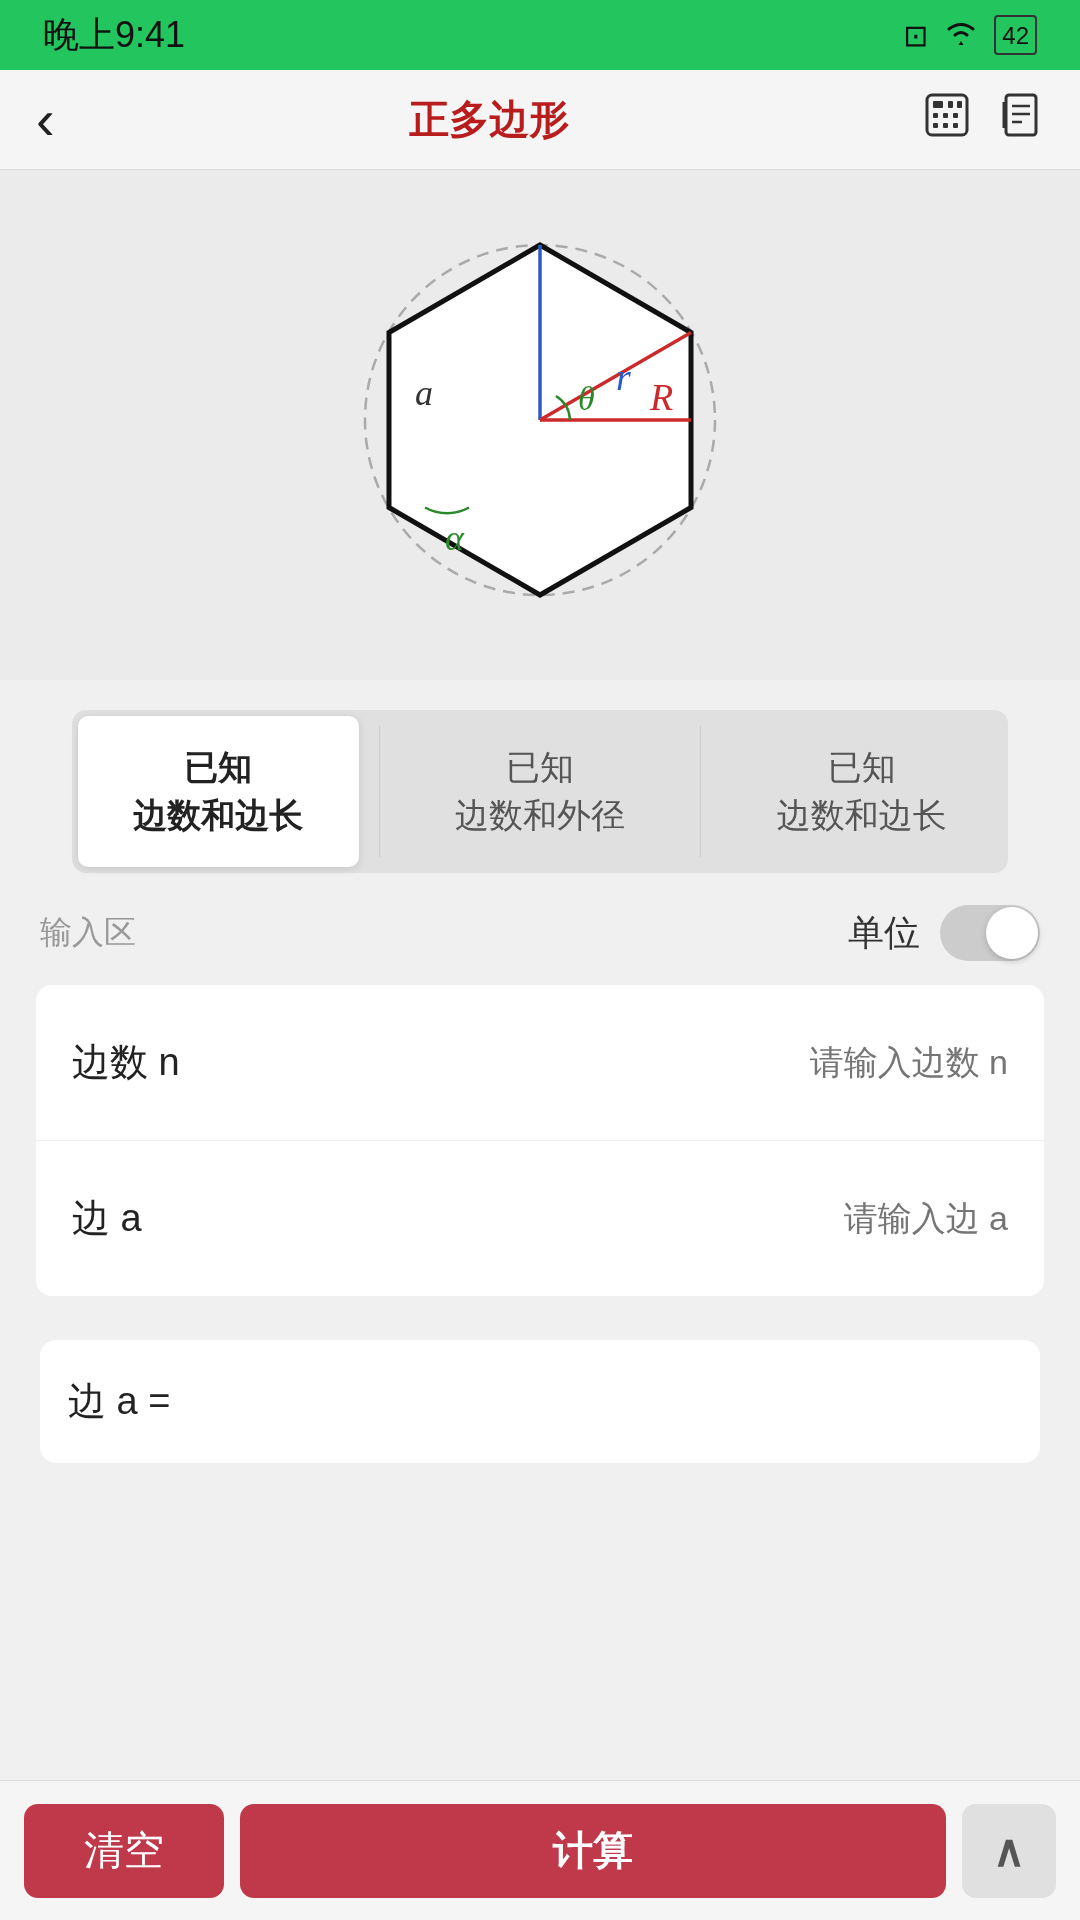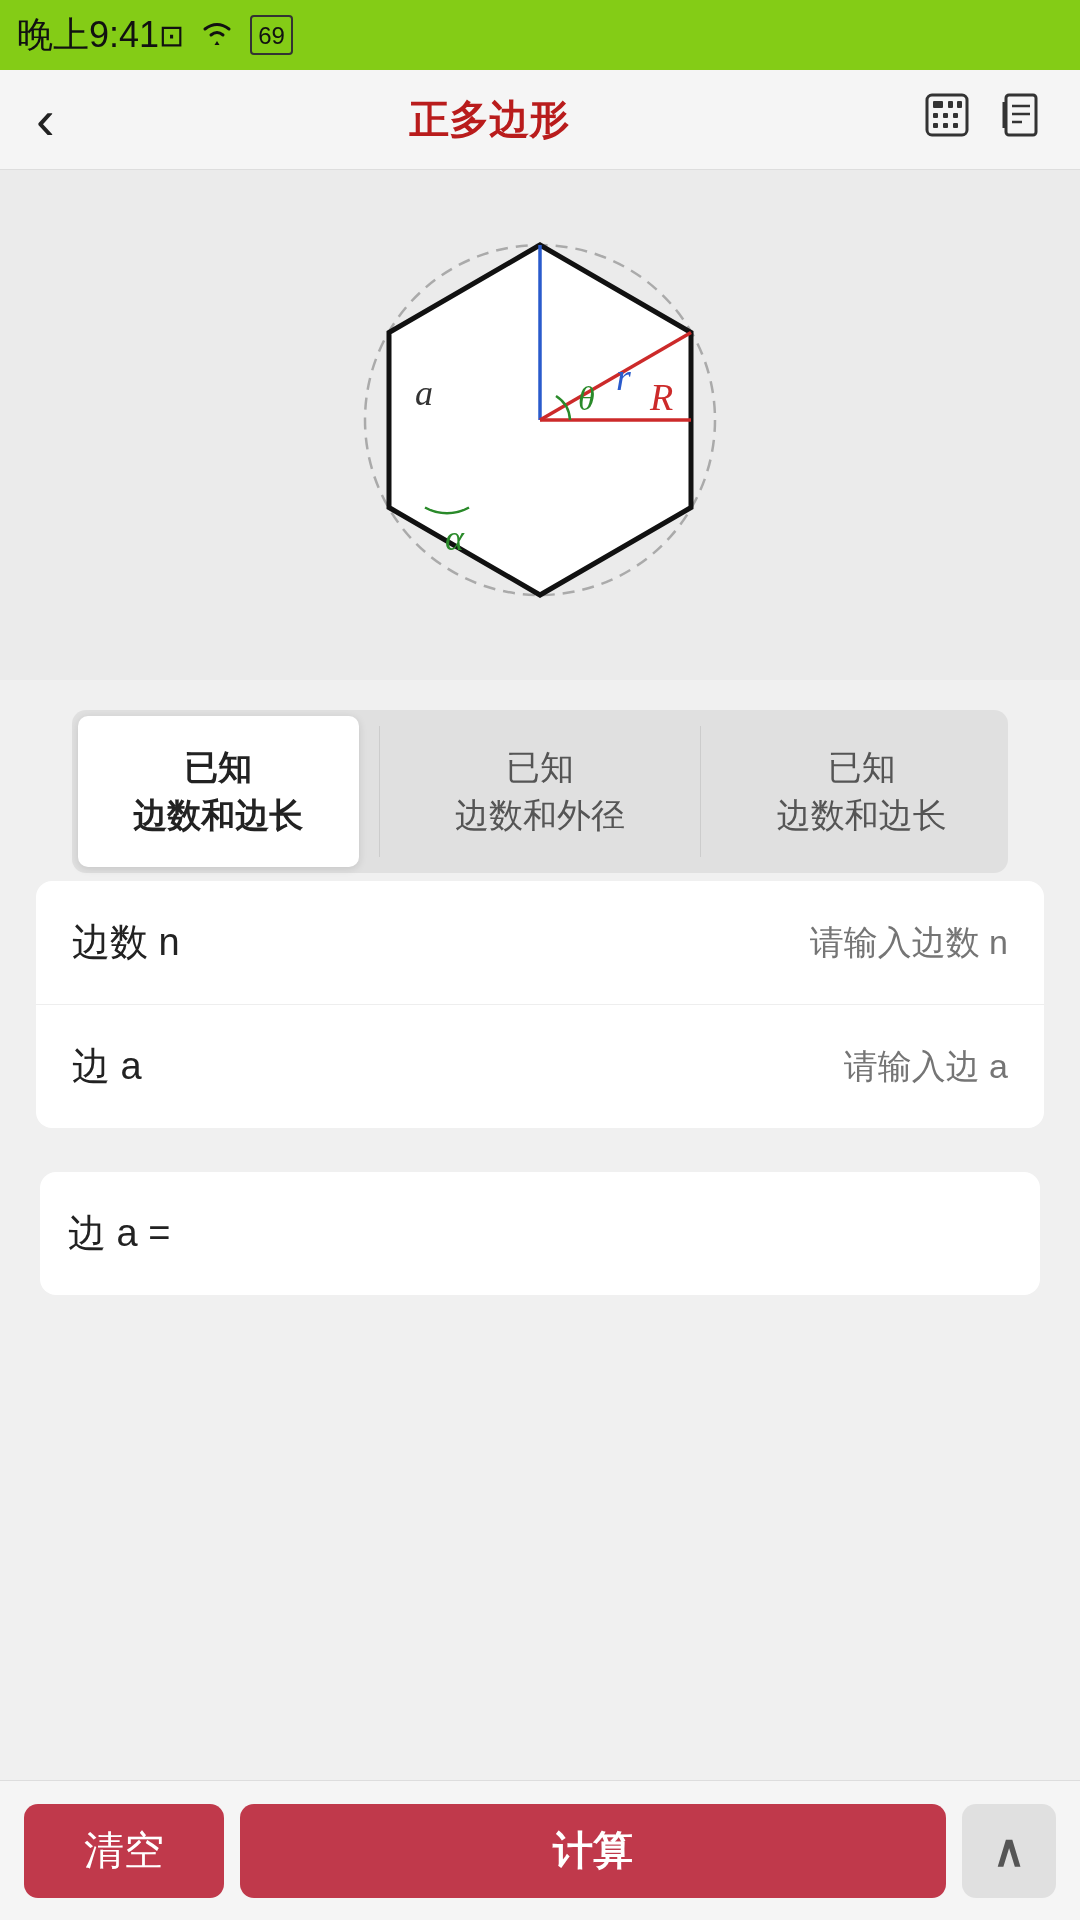--- a/index.html
+++ b/index.html
@@ -10,24 +10,25 @@
       background: #f0f0f0;
       font-family: -apple-system, "PingFang SC", "Microsoft YaHei", sans-serif;
       position: relative;
       overflow-x: hidden;
     }
 
     
     .status-bar {
       width: 100%;
       height: 70px;
-      background: #84cc16;
-      display: flex;
-      align-items: center;
-      padding: 0 17px;
+      background: #22c55e;
+      display: flex;
+      align-items: center;
+      justify-content: space-between;
+      padding: 0 43px;
     }
     .status-time {
       font-size: 36px;
       font-weight: 500;
       color: #111;
     }
     .status-icons {
       display: flex;
       align-items: center;
       gap: 14px;
@@ -150,21 +151,21 @@
     
     .input-card {
       margin: 8px 36px 0;
       background: #fff;
       border-radius: 16px;
       overflow: hidden;
     }
     .input-row {
       display: flex;
       align-items: center;
-      padding: 36px 36px;
+      padding: 52px 36px;
       border-bottom: 1px solid #eee;
     }
     .input-row:last-child {
       border-bottom: none;
     }
     .input-field-label {
       font-size: 38px;
       color: #222;
       font-weight: 500;
       min-width: 200px;
@@ -263,21 +264,21 @@
   <div class="status-icons">
     <span style="font-size:30px;">⊡</span>
     <span style="font-size:30px;">
       <svg width="38" height="30" viewBox="0 0 38 30">
         <path d="M19 24 l2.5 4 -2.5 0 -2.5 0 z" fill="#111"></path>
         <path d="M13 18 Q19 13 25 18" stroke="#111" stroke-width="3" fill="none" stroke-linecap="round"></path>
         <path d="M7 12 Q19 3 31 12" stroke="#111" stroke-width="3" fill="none" stroke-linecap="round"></path>
       </svg>
     </span>
     <span style="font-size:28px; border:2px solid #333; padding:2px 6px; border-radius:4px; position:relative;">
-      <span style="font-size:24px;">69</span>
+      <span style="font-size:24px;">42</span>
     </span>
   </div>
 </div>
 
 <div class="header">
   <span class="header-back" style="font-size:56px; font-weight:300;">‹</span>
   <span class="header-title">正多边形</span>
   <div class="header-right">
     <span class="header-icon">
       <svg width="46" height="46" viewBox="0 0 46 46" fill="none">
@@ -343,20 +344,29 @@
     </div>
     <div style="width:1px;background:#ccc;margin:10px 0;"></div>
     <div class="tab">
       <div>已知</div>
       <div>边数和边长</div>
     </div>
   </div>
 </div>
 
 <div style="background:#f0f0f0; padding-bottom: 8px;">
+  <div class="section-row">
+    <span class="section-label">输入区</span>
+    <div class="unit-row">
+      <span class="unit-label">单位</span>
+      <div class="toggle">
+        <div class="toggle-knob"></div>
+      </div>
+    </div>
+  </div>
 
   <div class="input-card">
     <div class="input-row">
       <span class="input-field-label">边数 n</span>
       <input class="input-field" type="text" placeholder="请输入边数 n" style="">
     </div>
     <div class="input-row">
       <span class="input-field-label">边 a</span>
       <input class="input-field" type="text" placeholder="请输入边 a" style="">
     </div>

